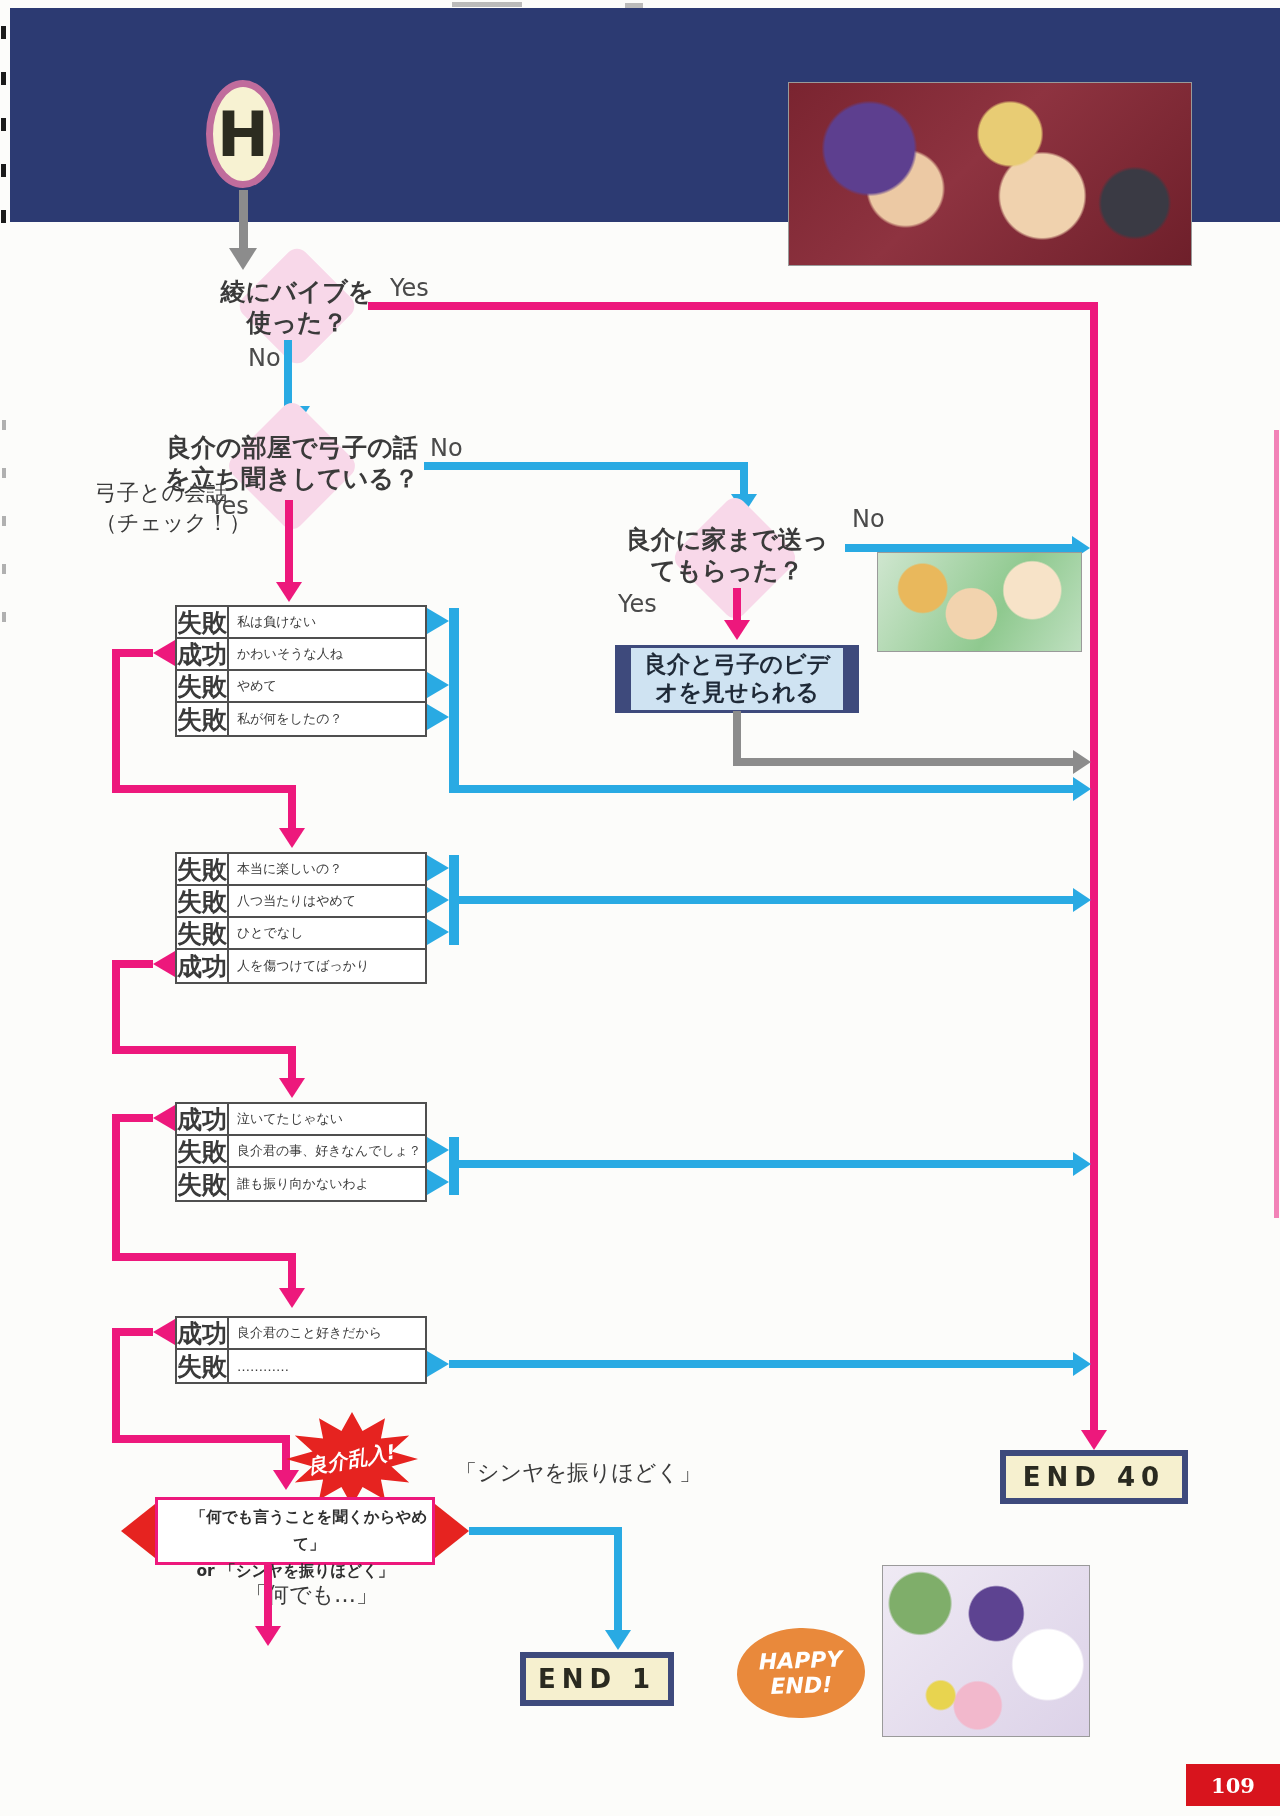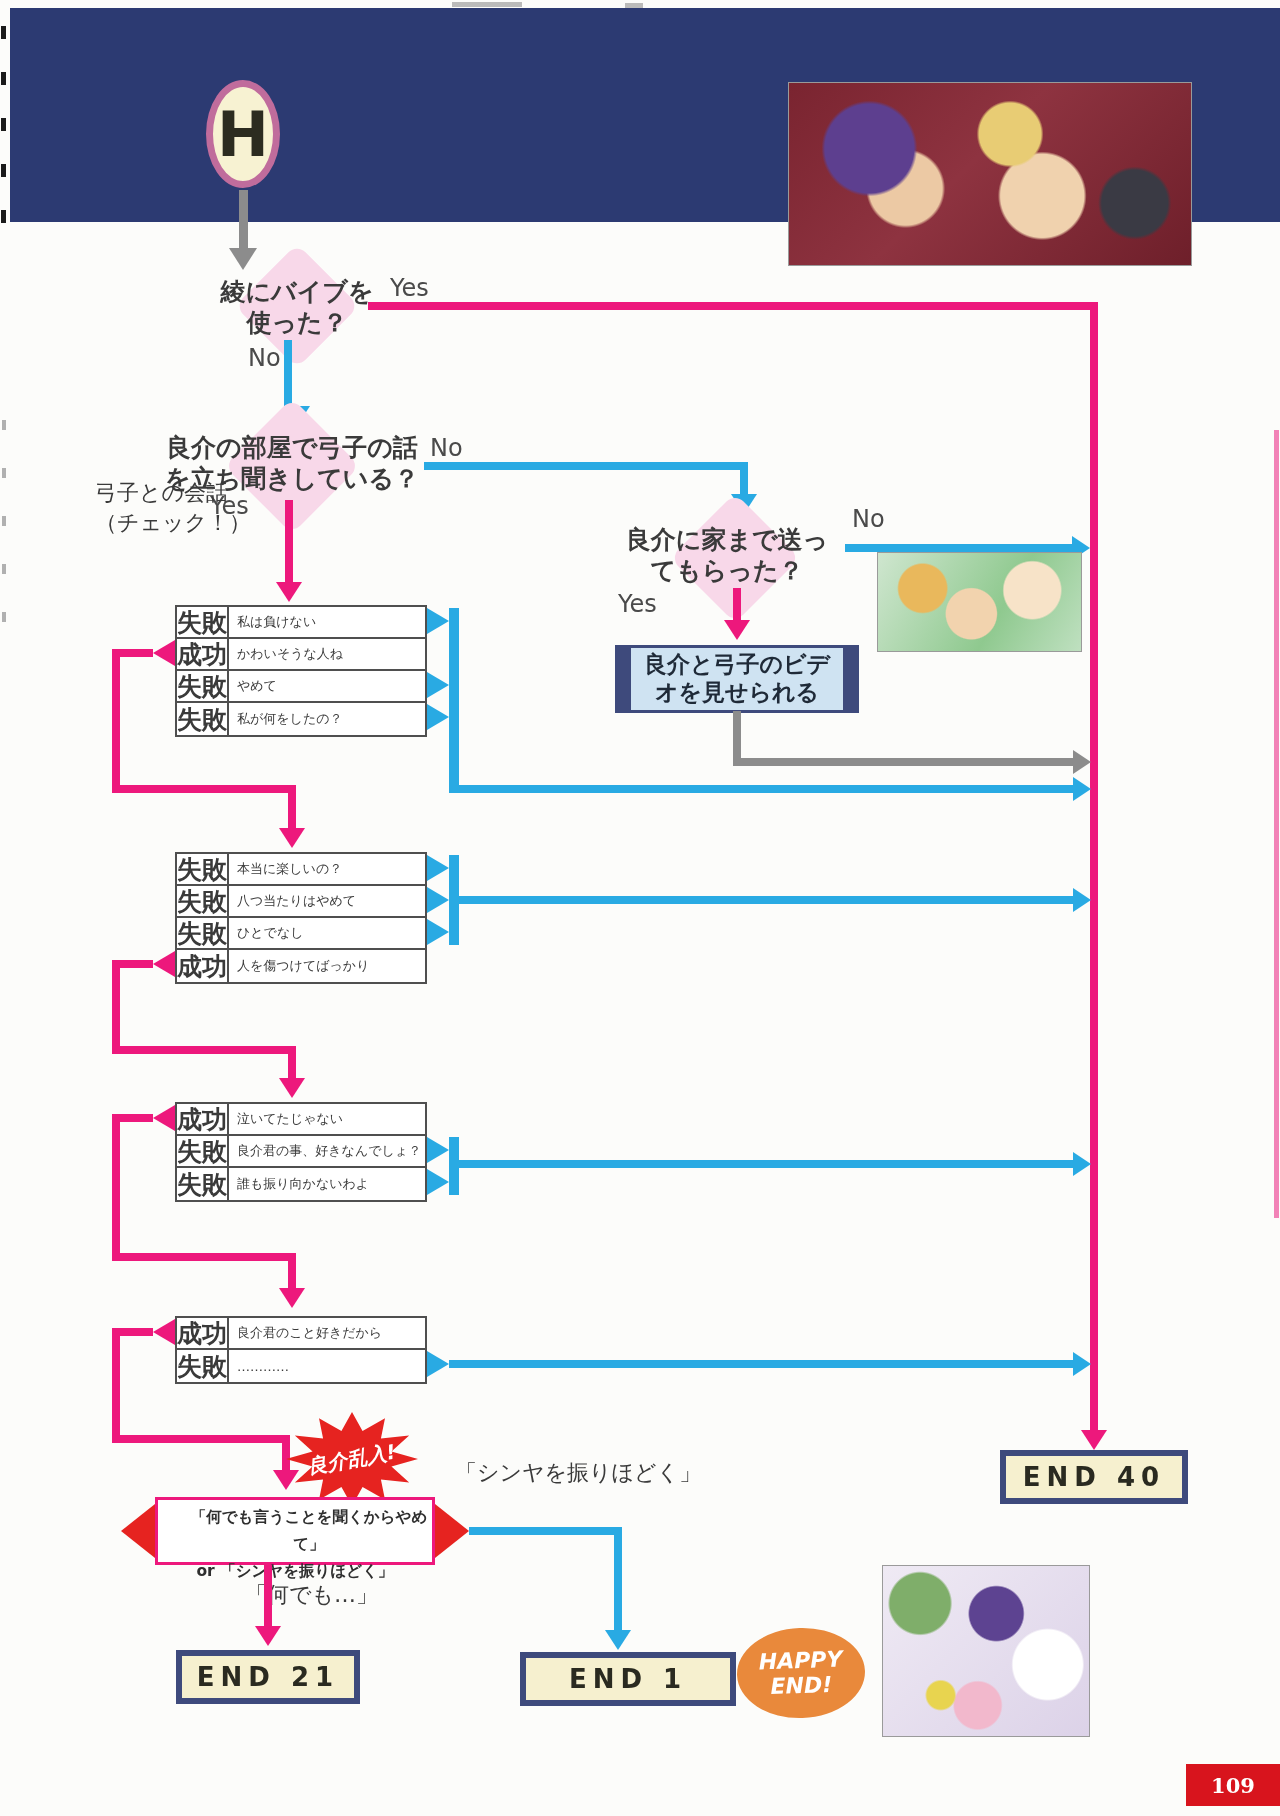--- a/index.html
+++ b/index.html
@@ -292,22 +292,21 @@
   </div>
   <div class="tri-l" style="left:121px;top:1504px;"></div>
   <div class="tri-r" style="left:435px;top:1504px;"></div>
   <div class="hl bl" style="left:469px;top:1527px;width:153px;"></div>
   <div class="vl bl" style="left:614px;top:1527px;height:107px;"></div>
   <div class="ah-d bl" style="left:605px;top:1630px;"></div>
   <div class="note" style="left:245px;top:1580px;">「何でも…」</div>
   <div class="vl pk" style="left:264px;top:1565px;height:65px;"></div>
   <div class="ah-d pk" style="left:255px;top:1626px;"></div>
 
-  <div class="endbox" style="left:176px;top:1650px;width:184px;">END 21</div>
-  <div class="endbox" style="left:520px;top:1652px;width:216px;">END 1</div>
+  <div class="endbox" style="left:520px;top:1652px;width:154px;">END 1</div>
   <div class="endbox" style="left:1000px;top:1450px;width:188px;">END 40</div>
 
   <div class="happy">
     <span>HAPPY</span>
     <span>END!</span>
   </div>
   <div class="art art3"></div>
   <div class="pagenum">
       <span>109</span>
     </div>

